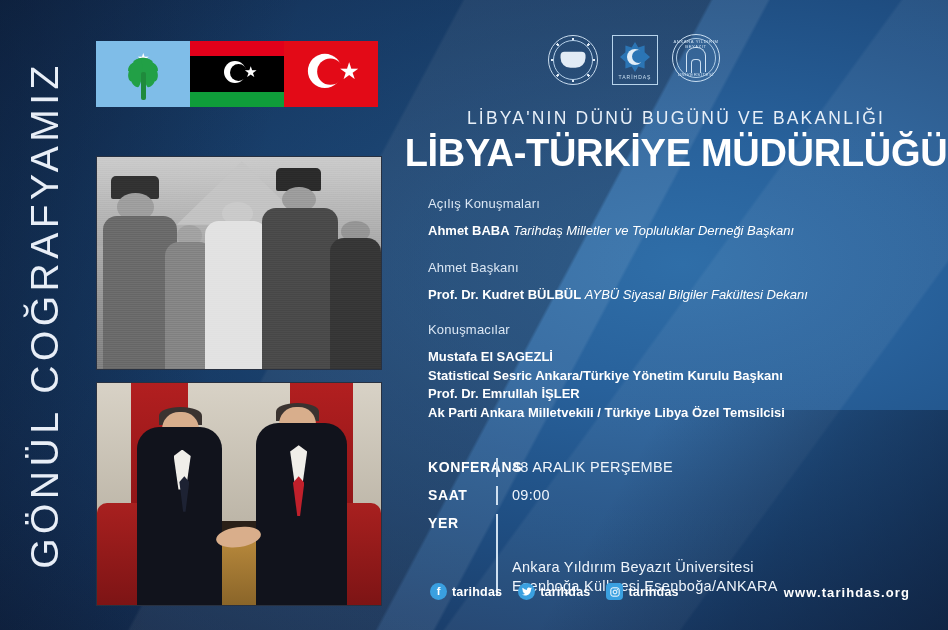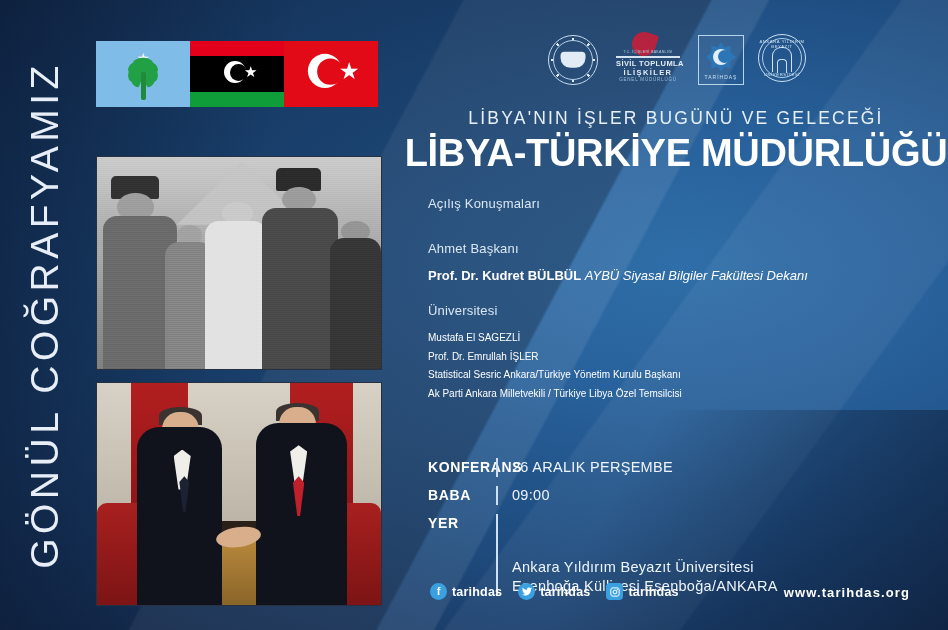--- a/index.html
+++ b/index.html
@@ -344,21 +344,21 @@
 
   .sec-label {
     color: #dbe7f4; font-size: 13px; font-weight: 400;
     letter-spacing: .2px; margin-bottom: 11px;
   }
   .person { font-size: 13px; line-height: 18px; color: #ffffff; margin-bottom: 1px; }
   .person .nm { font-weight: 700; }
   .person .ti { font-style: italic; font-weight: 400; }
   .gap-1 { height: 19px; }
   .gap-2 { height: 17px; }
-  .speaker { font-size: 10px; line-height: 18.5px; color: #ffffff; font-weight: 400; }
+  .speaker { font-size: 13px; line-height: 18.5px; color: #ffffff; font-weight: 700; }
 
   
   .details { position: absolute; left: 428px; top: 458px; z-index: 6; }
   .drow { display: flex; align-items: flex-start; margin-bottom: 9px; }
   .dlabel {
     color: #ffffff; font-size: 14px; font-weight: 700; letter-spacing: .6px;
     width: 68px; text-align: left; padding-top: 1px;
   }
   .dbar { width: 2px; align-self: stretch; background: #cfe0f0; margin: 0 14px 0 0; min-height: 19px; }
   .dvalue { color: #eef4fb; font-size: 14.5px; font-weight: 400; line-height: 19px; letter-spacing: .3px; }
@@ -473,75 +473,71 @@
     </div>
   </div>
 
   <div class="logos">
     <div class="logo logo-ministry">
       <div class="seal">
           <div class="seal-dots"></div>
           <div class="seal-inner"></div>
         </div>
     </div>
-    <div class="logo logo-stk">
-      <div class="stk-shape"></div>
-      <div class="stk-t0">T.C. İÇİŞLERİ BAKANLIĞI</div>
-      <div class="stk-bar"></div>
-      <div class="stk-t1">SİVİL TOPLUMLA</div>
-      <div class="stk-t2">İLİŞKİLER</div>
-      <div class="stk-t3">GENEL MÜDÜRLÜĞÜ</div>
-    </div>
     <div class="logo logo-tarihdas">
       <div class="td-frame"></div>
       <div class="td-star"></div>
       <div class="td-crescent">
         <div class="td-c1"></div>
           <div class="td-c2"></div>
       </div>
       <div class="td-label">TARİHDAŞ</div>
     </div>
     <div class="logo logo-aybu">
       <div class="aybu-ring">
         <div class="aybu-text-top">ANKARA YILDIRIM BEYAZIT</div>
         <div class="aybu-arch"></div>
         <div class="aybu-text-bot">ÜNİVERSİTESİ</div>
       </div>
     </div>
   </div>
 
-  <div class="kicker">LİBYA'NIN İŞLER BUGÜNÜ VE GELECEĞİ</div>
+  <div class="kicker">LİBYA'NIN DÜNÜ BUGÜNÜ VE BAKANLIĞI</div>
   <div class="headline">LİBYA-TÜRKİYE MÜDÜRLÜĞÜ</div>
 
   <div class="content">
     <div class="sec-label">Açılış Konuşmaları</div>
+    <div class="person">
+      <span class="nm">Ahmet BABA</span>
+      <span class="ti">Tarihdaş Milletler ve Topluluklar Derneği Başkanı</span>
+    </div>
 
     <div class="gap-1"></div>
     <div class="sec-label">Ahmet Başkanı</div>
     <div class="person">
       <span class="nm">Prof. Dr. Kudret BÜLBÜL</span>
       <span class="ti">AYBÜ Siyasal Bilgiler Fakültesi Dekanı</span>
     </div>
 
     <div class="gap-2"></div>
-    <div class="sec-label">Üniversitesi</div>
+    <div class="sec-label">Konuşmacılar</div>
     <div class="speaker">Mustafa El SAGEZLİ</div>
+    <div class="speaker">Statistical Sesric Ankara/Türkiye Yönetim Kurulu Başkanı</div>
     <div class="speaker">Prof. Dr. Emrullah İŞLER</div>
-    <div class="speaker">Statistical Sesric Ankara/Türkiye Yönetim Kurulu Başkanı</div>
     <div class="speaker">Ak Parti Ankara Milletvekili / Türkiye Libya Özel Temsilcisi</div>
   </div>
 
   <div class="details">
     <div class="drow">
       <div class="dlabel">KONFERANS</div>
       <div class="dbar"></div>
-      <div class="dvalue">26 ARALIK PERŞEMBE</div>
+      <div class="dvalue">48 ARALIK PERŞEMBE</div>
     </div>
     <div class="drow">
-      <div class="dlabel">BABA</div>
+      <div class="dlabel">SAAT</div>
       <div class="dbar"></div>
       <div class="dvalue">09:00</div>
     </div>
     <div class="drow">
       <div class="dlabel">YER</div>
       <div class="dbar"></div>
       <div class="dvalue" style="white-space:pre-line;margin-top:44px;">Ankara Yıldırım Beyazıt Üniversitesi
 Esenboğa Külliyesi Esenboğa/ANKARA</div>
     </div>
   </div>

